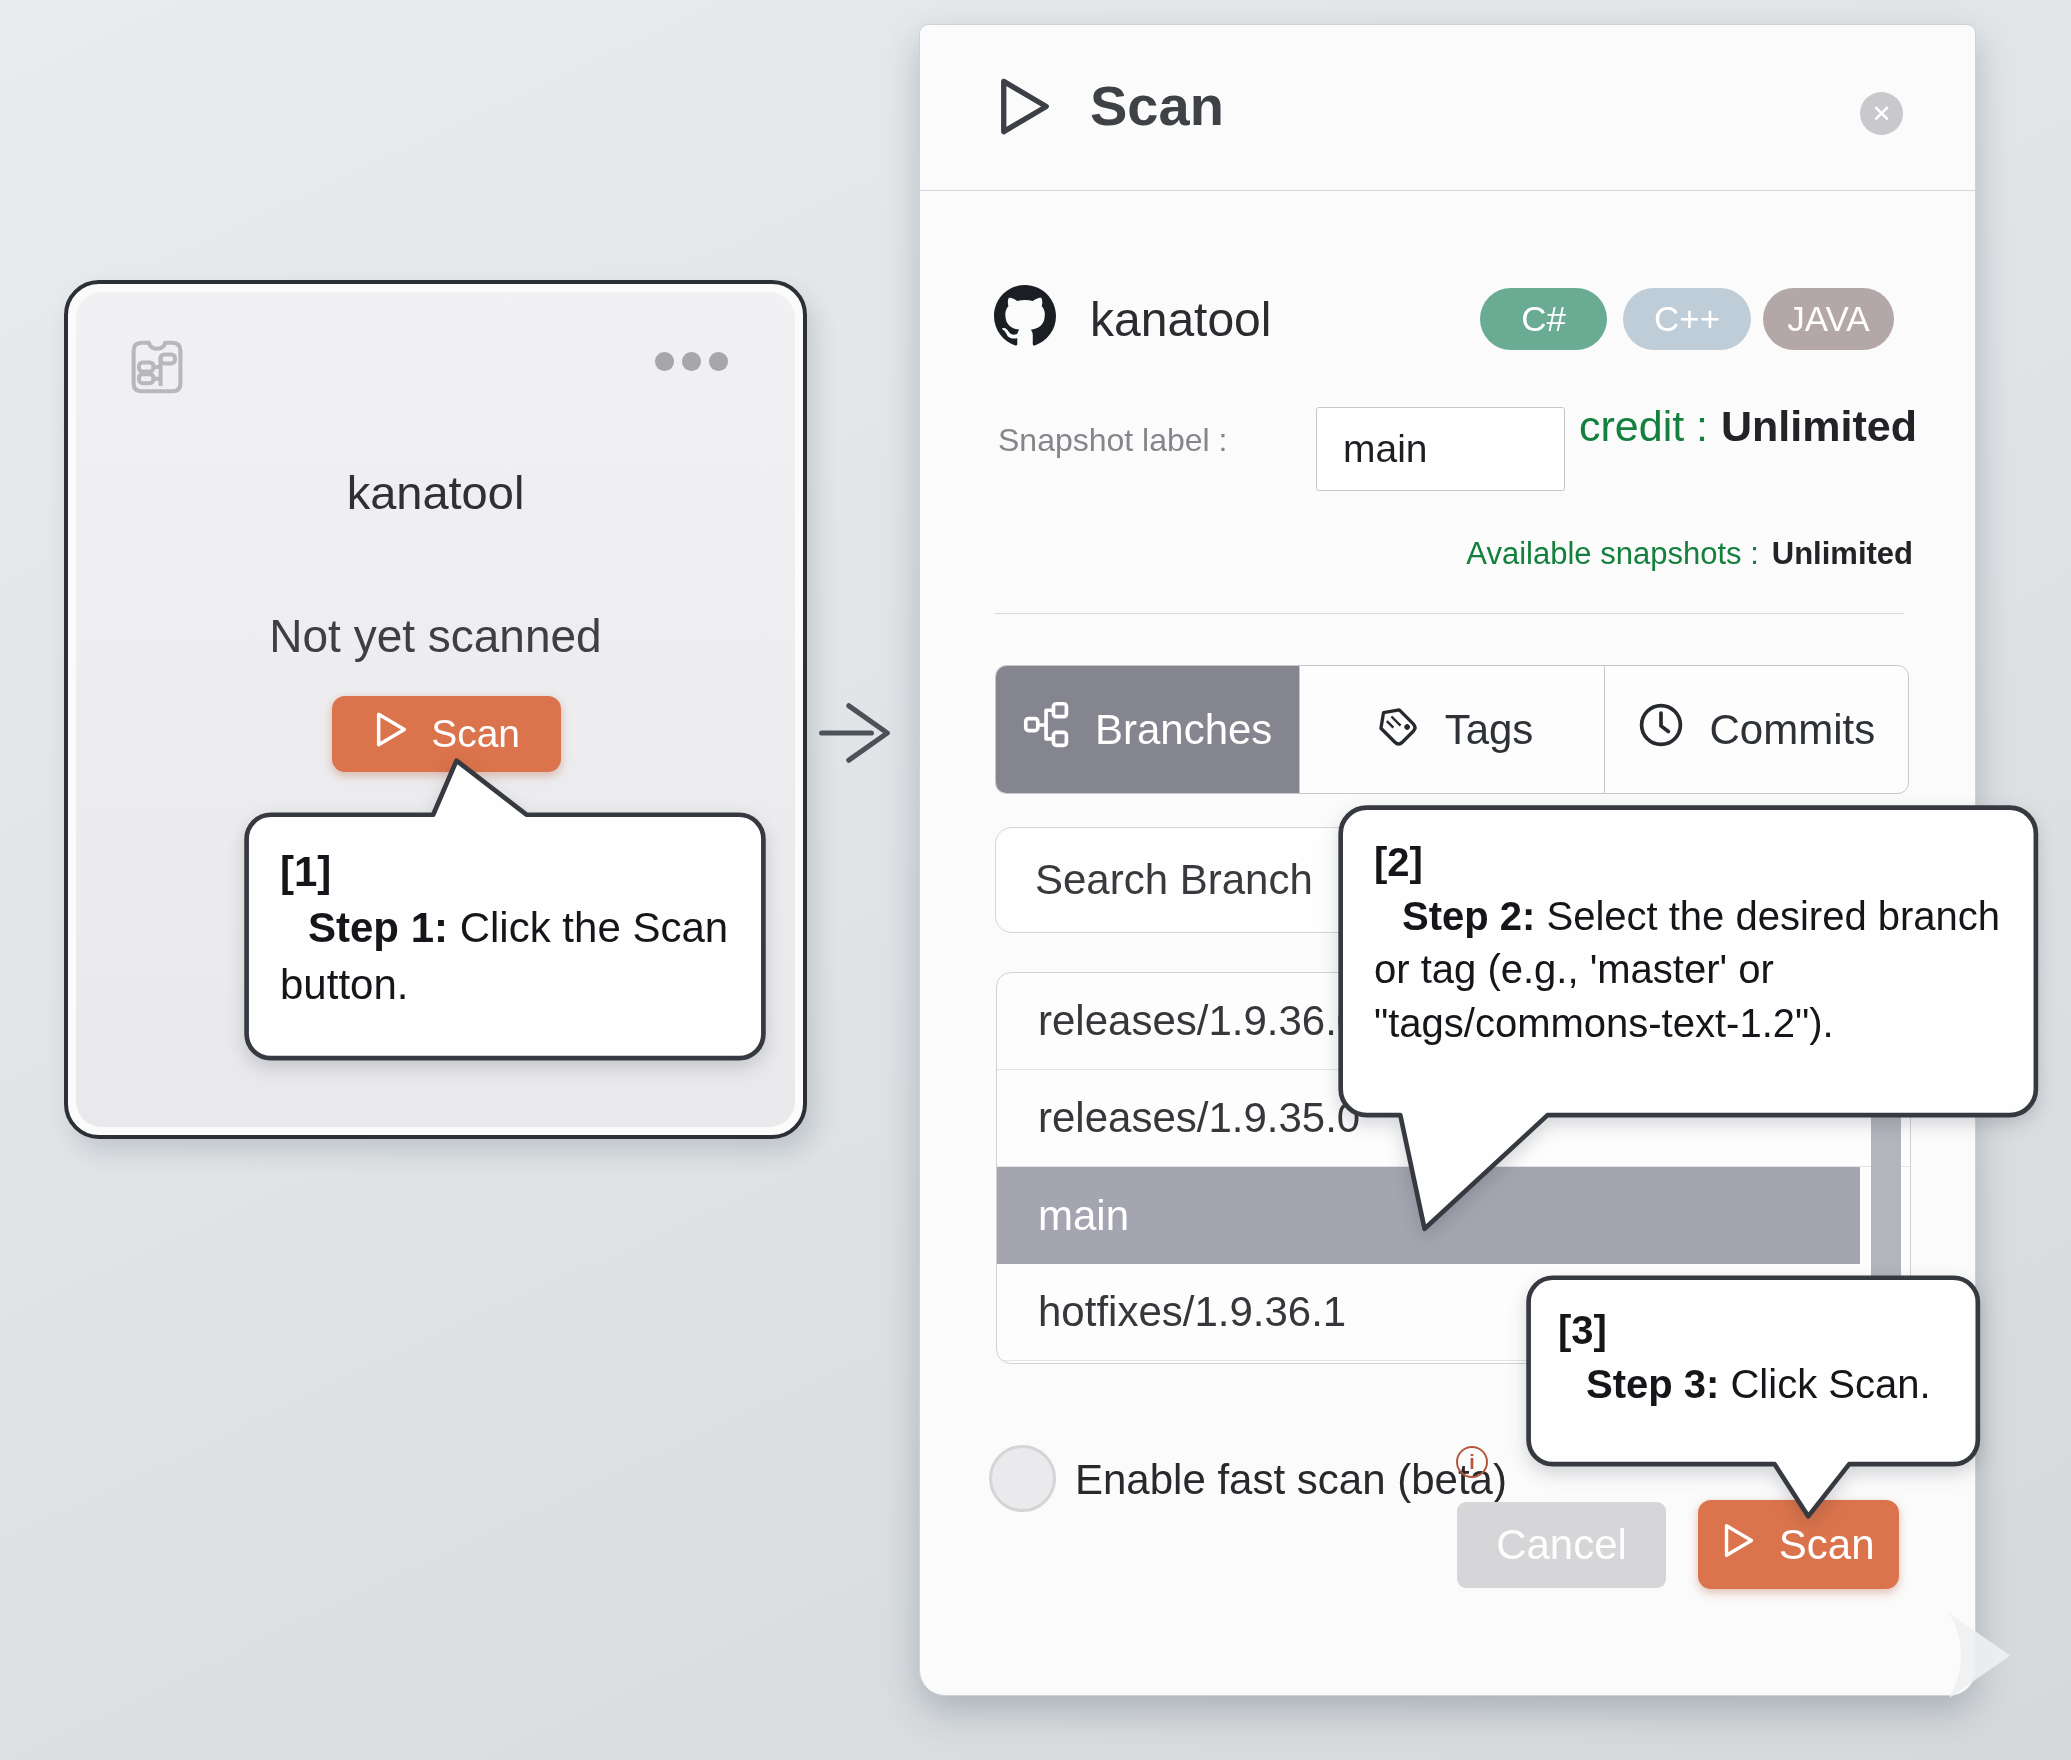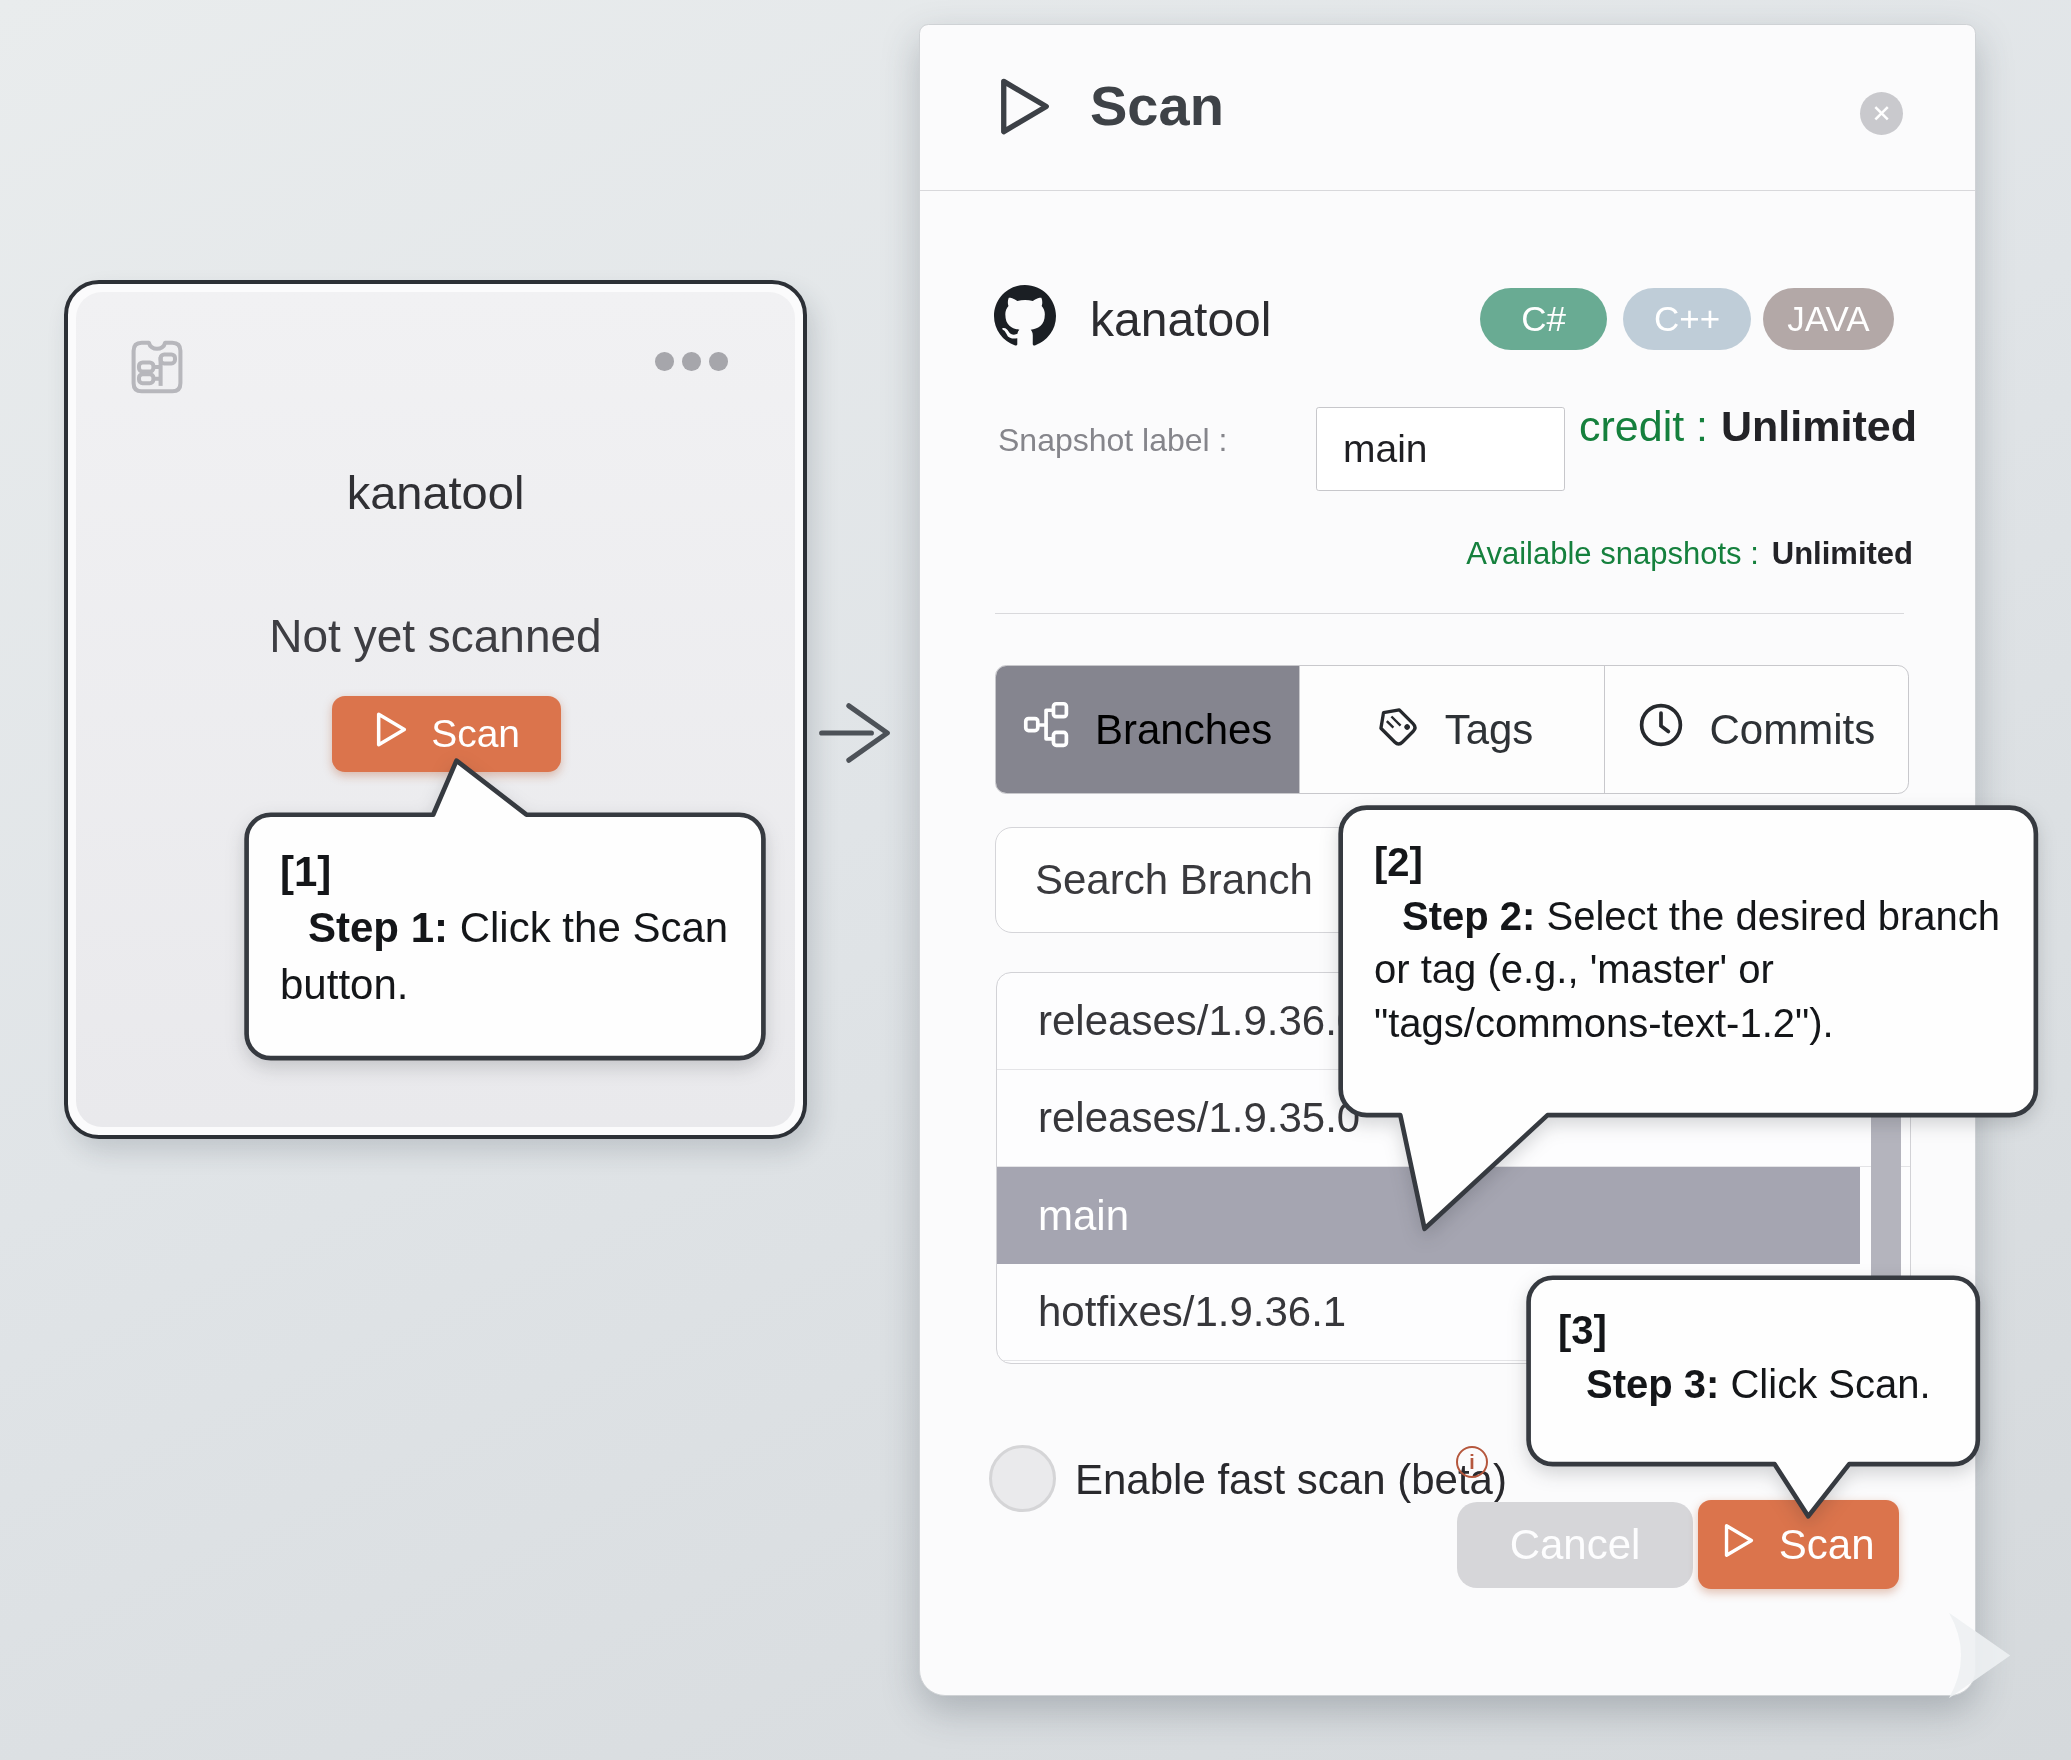--- a/index.html
+++ b/index.html
@@ -54,21 +54,21 @@
     font-family:"Liberation Sans","DejaVu Sans",sans-serif; }
   .credit-row{ position:absolute; left:659px; top:377px; font-size:43px; }
   .avail-row{ position:absolute; right:62px; top:511px; font-size:31px; }
   .lbl-gray{ color:#15803d; } .lbl-dark{ color:#232327; font-weight:600; margin-left:13px; }
   .divider2{ position:absolute; left:75px; right:71px; top:588px; border-top:1.9px solid #d9d9dc; }
   .tabs{ position:absolute; left:75px; top:640px; width:914px; height:129px; display:flex;
     border:1.9px solid #c8c8cc; border-radius:11.2px; background:#fdfdfd; overflow:hidden; }
   .tab{ flex:1; display:flex; align-items:center; justify-content:center; gap:24px;
     font-size:42px; color:#2e3236; cursor:pointer; border-right:1.9px solid #c8c8cc; }
   .tab:last-child{ border-right:none; }
-  .tab.active{ color:#000000; }
+  .tab.active{ color:#ffffff; }
   .search-input{ position:absolute; left:75px; top:802px; width:914px; height:106px;
     border:1.9px solid #d5d5d9; border-radius:17px; background:#fefefe;
     font-size:42px; color:#323236; padding-left:39px;
     font-family:"Liberation Sans","DejaVu Sans",sans-serif; }
   .search-input::placeholder{ color:#3a3a3e; opacity:1; }
   .branch-list{ position:absolute; left:76px; top:947px; width:915px; height:392px;
     background:#fdfdfe; border:1.9px solid #d2d2d6; border-radius:15px; overflow:hidden; }
   .branch-row{ height:97px; display:flex; align-items:center; padding-left:41px;
     font-size:42px; color:#37373b; border-bottom:1.9px solid #e4e4e7; cursor:pointer; }
   .branch-row:last-child{ border-bottom:none; }
@@ -76,22 +76,22 @@
   .scrollbar-track{ position:absolute; left:874px; top:121px; width:30px; height:270px;
     background:#dcdce0; border-radius:15px; }
   .scrollbar-thumb{ position:absolute; left:0; top:7.5px; width:30px; height:214px;
     background:#b4b4bd; border-radius:15px; }
   .fastscan-toggle{ position:absolute; left:69px; top:1420px; width:67px; height:67px;
     border-radius:50%; border:3.7px solid #d5d5d7; background:#eaeaec; cursor:pointer; }
   .fastscan-label{ position:absolute; left:155px; top:1431px; font-size:42px; color:#29292d; }
   .info-icon{ position:absolute; left:536px; top:1421px; width:32px; height:32px; border-radius:50%;
     border:2.8px solid #b5573d; color:#b5573d; font-size:19.6px; font-weight:700;
     display:flex; align-items:center; justify-content:center; font-style:normal; }
-  .cancel-btn{ position:absolute; left:537px; top:1477px; width:236px; height:86px;
-    background:#d6d6d9; border:none; border-radius:20px; color:#fdfdfe; font-size:42px; cursor:pointer; }
+  .cancel-btn{ position:absolute; left:537px; top:1477px; width:209px; height:86px;
+    background:#d6d6d9; border:none; border-radius:9px; color:#fdfdfe; font-size:42px; cursor:pointer; }
   .dlg-scan-btn{ position:absolute; left:778px; top:1475px; width:201px; height:89px; font-size:42px; }
   
   .tip{ position:absolute; z-index:6; }
   .tip svg{ position:absolute; left:0; top:0; filter:drop-shadow(0 7.5px 9.3px rgba(30,35,40,.18)); }
   .tip-text{ position:absolute; font-size:42px; line-height:1.34; color:#141619; }
   .tip-tag{ font-weight:700; display:block; }
   .tip-bold{ font-weight:700;margin-left:28px; }
   .tip1{ left:241px; top:753px; width:528px; height:310px; z-index:5; }
   .tip1 .tip-text{ left:39px; top:91px; width:471px; }
   .tip2{ left:1335px; top:802px; width:714px; height:438px; }

